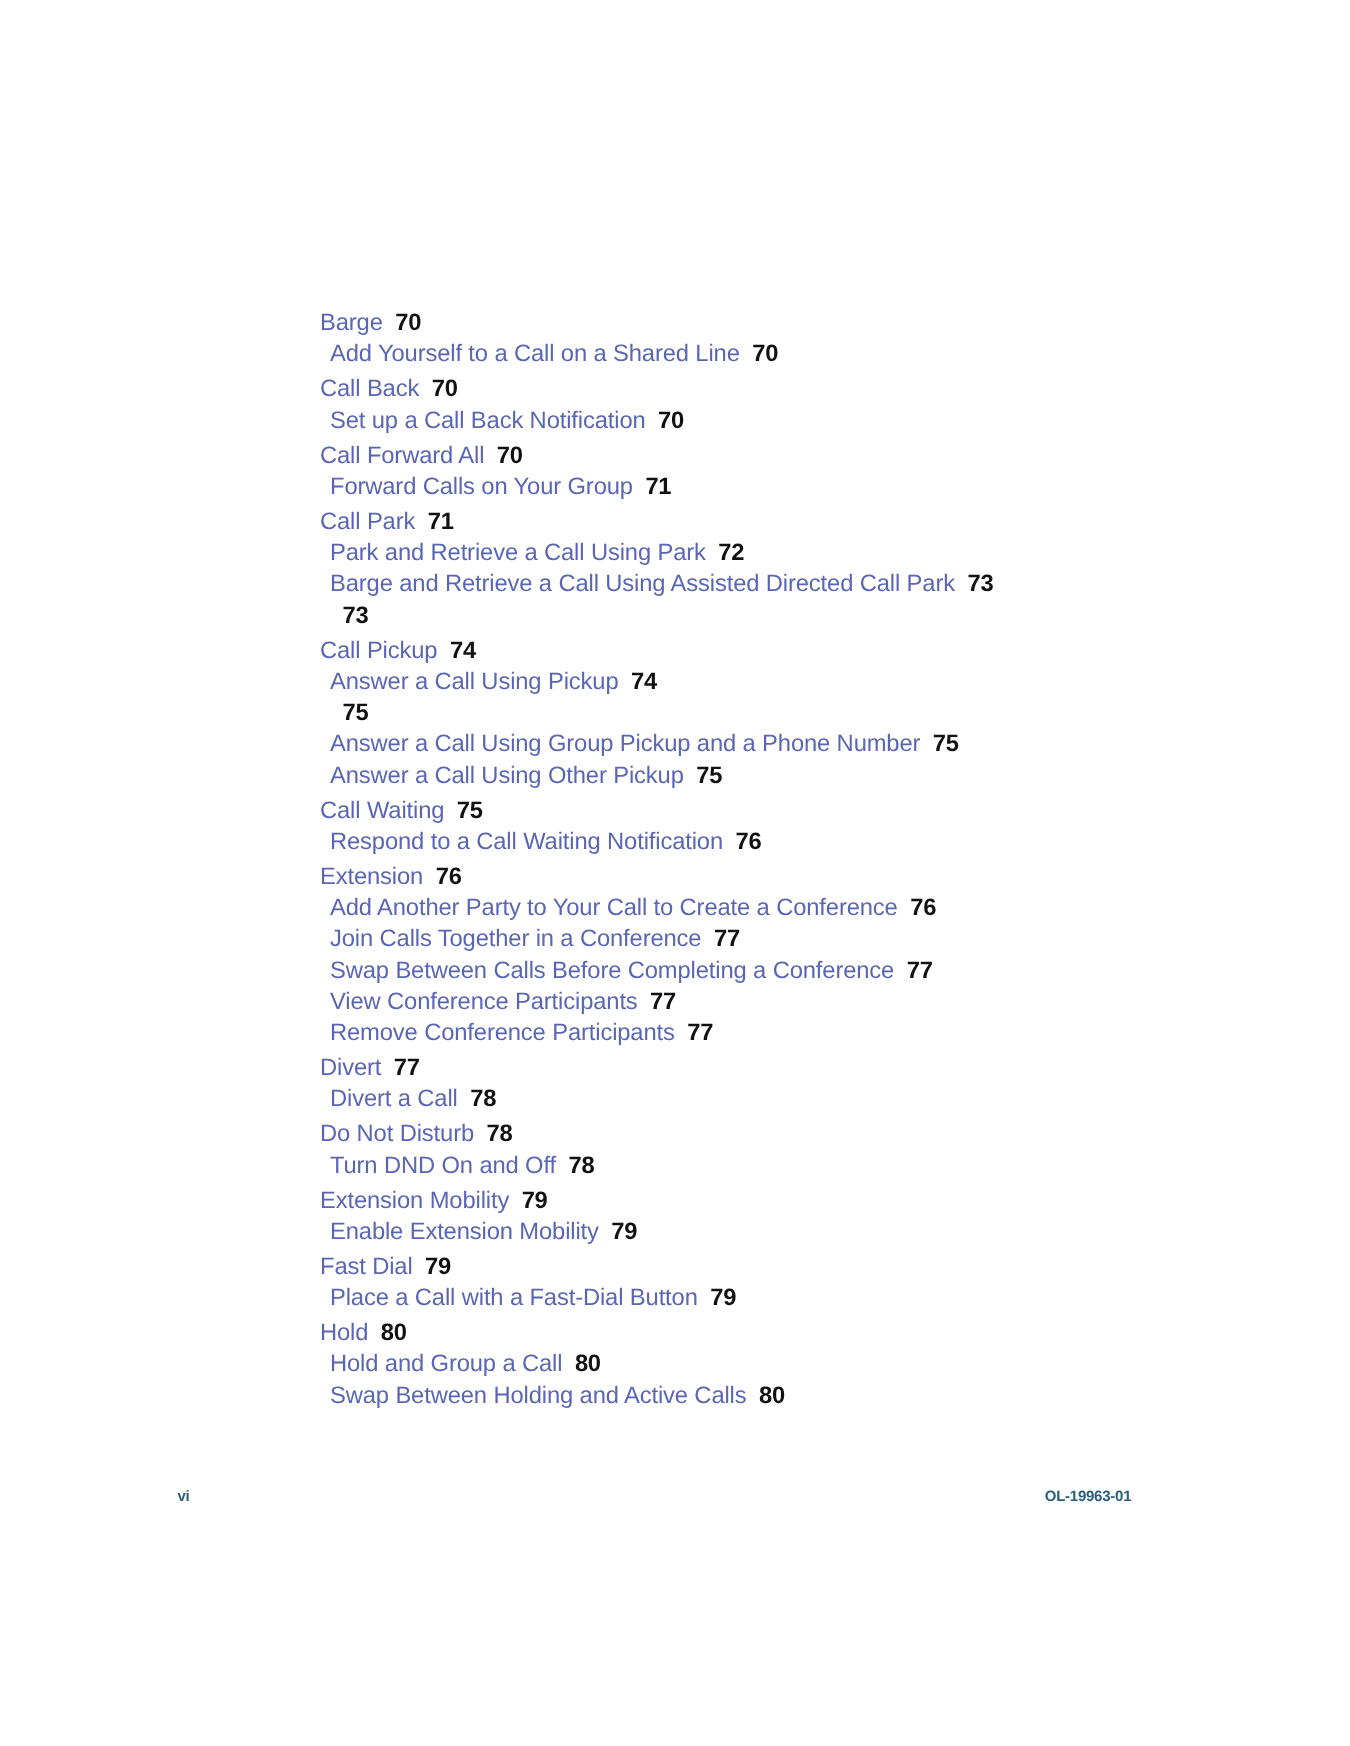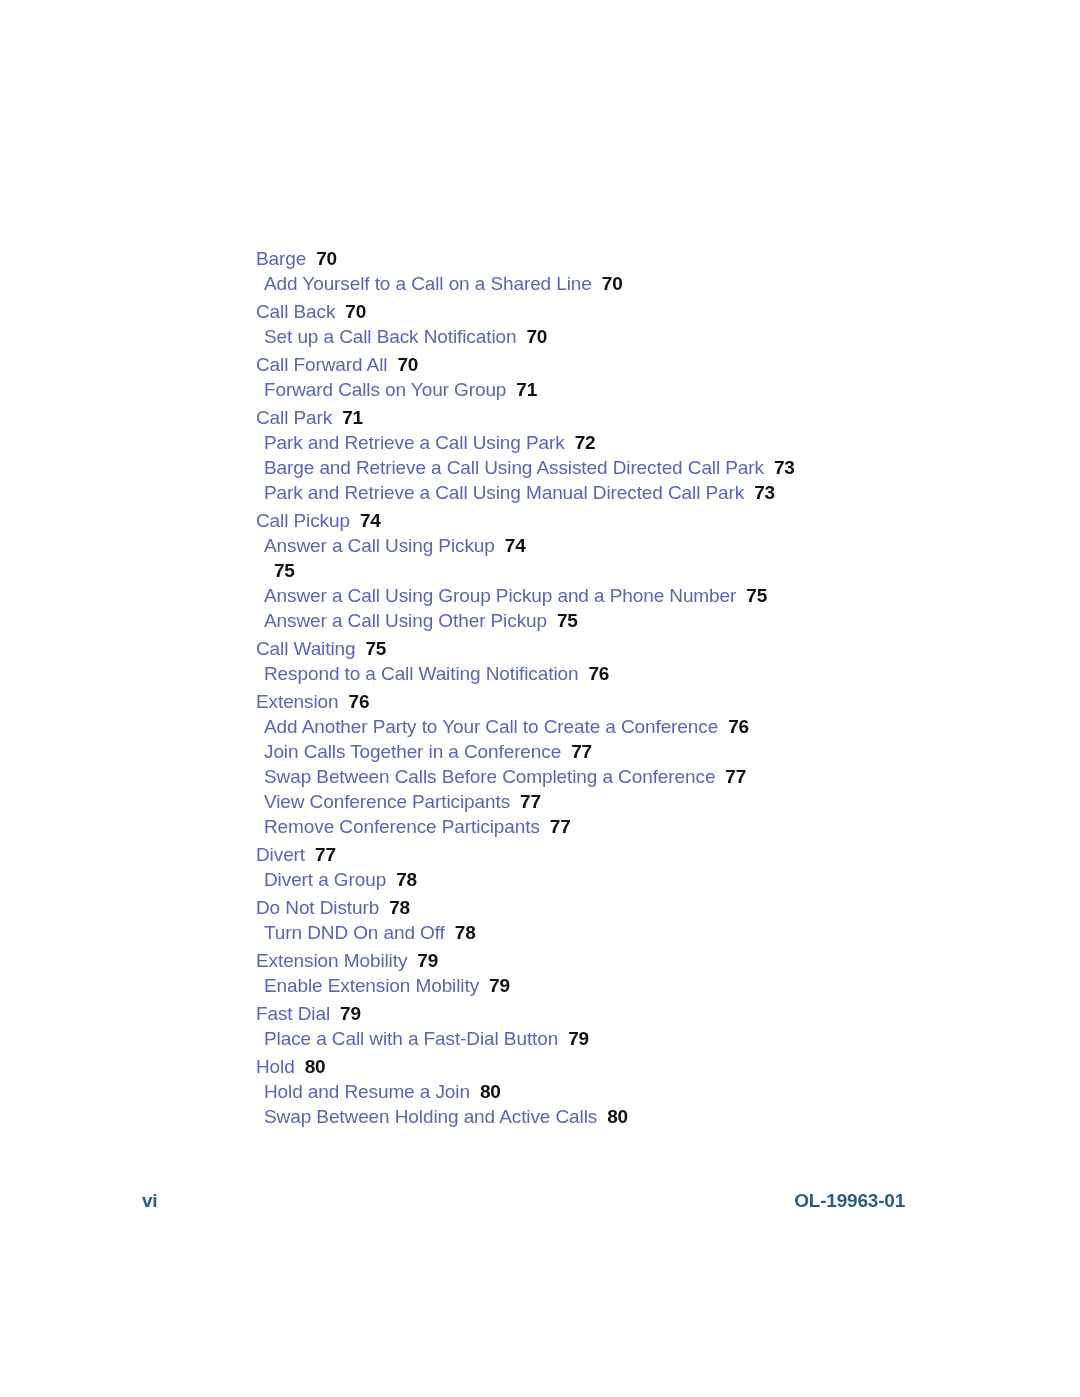--- a/index.html
+++ b/index.html
@@ -63,21 +63,21 @@
     position: absolute;
     left: 142px;
     right: 175px;
     top: 1190px;
     display: flex;
     justify-content: space-between;
     align-items: baseline;
   }
 
   .footer-text {
-    font-size: 19px;
+    font-size: 12px;
     font-weight: bold;
     color: #2b5d7d;
     letter-spacing: -0.2px;
   }
 </style>
 </head>
 <body>
 
 <div class="page">
 
@@ -112,21 +112,20 @@
       </div>
       <div class="toc-entry level-2">
         <span class="toc-title">Park and Retrieve a Call Using Park</span>
         <span class="toc-page">72</span>
       </div>
       <div class="toc-entry level-2">
         <span class="toc-title">Barge and Retrieve a Call Using Assisted Directed Call Park</span>
         <span class="toc-page">73</span>
       </div>
       <div class="toc-entry level-2">
-        <span class="toc-title">Park and Retrieve a Call Using Manual Directed Call Park</span>
         <span class="toc-page">73</span>
       </div>
       <div class="toc-entry level-1">
         <span class="toc-title">Call Pickup</span>
         <span class="toc-page">74</span>
       </div>
       <div class="toc-entry level-2">
         <span class="toc-title">Answer a Call Using Pickup</span>
         <span class="toc-page">74</span>
       </div>
@@ -171,21 +170,21 @@
       </div>
       <div class="toc-entry level-2">
         <span class="toc-title">Remove Conference Participants</span>
         <span class="toc-page">77</span>
       </div>
       <div class="toc-entry level-1">
         <span class="toc-title">Divert</span>
         <span class="toc-page">77</span>
       </div>
       <div class="toc-entry level-2">
-        <span class="toc-title">Divert a Group</span>
+        <span class="toc-title">Divert a Call</span>
         <span class="toc-page">78</span>
       </div>
       <div class="toc-entry level-1">
         <span class="toc-title">Do Not Disturb</span>
         <span class="toc-page">78</span>
       </div>
       <div class="toc-entry level-2">
         <span class="toc-title">Turn DND On and Off</span>
         <span class="toc-page">78</span>
       </div>
@@ -203,21 +202,21 @@
       </div>
       <div class="toc-entry level-2">
         <span class="toc-title">Place a Call with a Fast-Dial Button</span>
         <span class="toc-page">79</span>
       </div>
       <div class="toc-entry level-1">
         <span class="toc-title">Hold</span>
         <span class="toc-page">80</span>
       </div>
       <div class="toc-entry level-2">
-        <span class="toc-title">Hold and Resume a Join</span>
+        <span class="toc-title">Hold and Group a Call</span>
         <span class="toc-page">80</span>
       </div>
       <div class="toc-entry level-2">
         <span class="toc-title">Swap Between Holding and Active Calls</span>
         <span class="toc-page">80</span>
       </div>
     </nav>
 
   <div class="footer">
     <span class="footer-text">vi</span>

